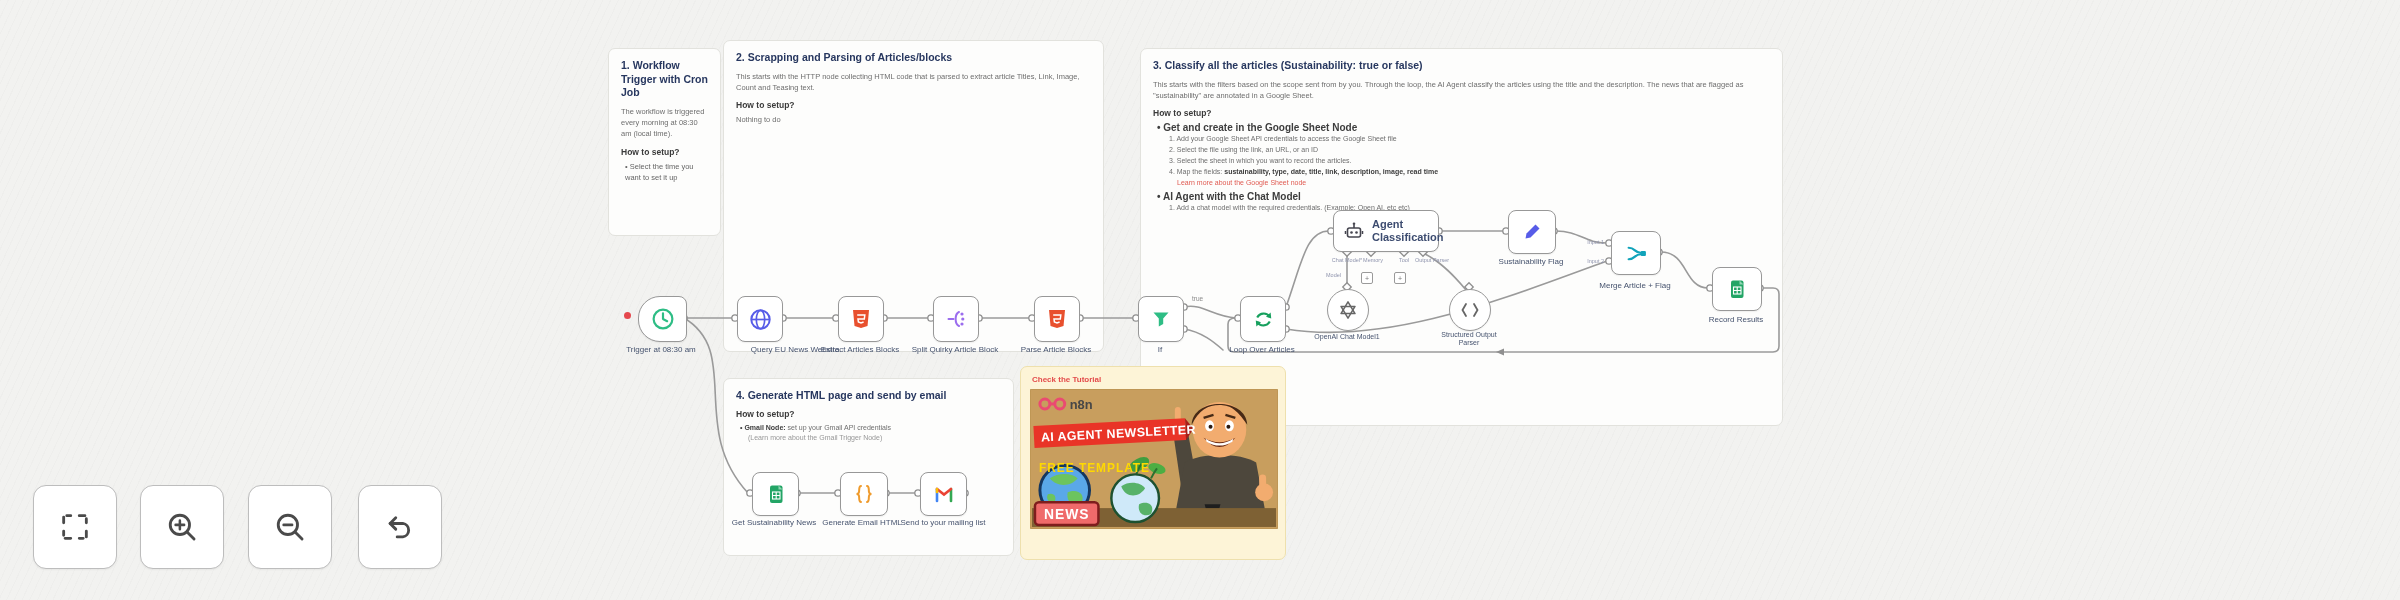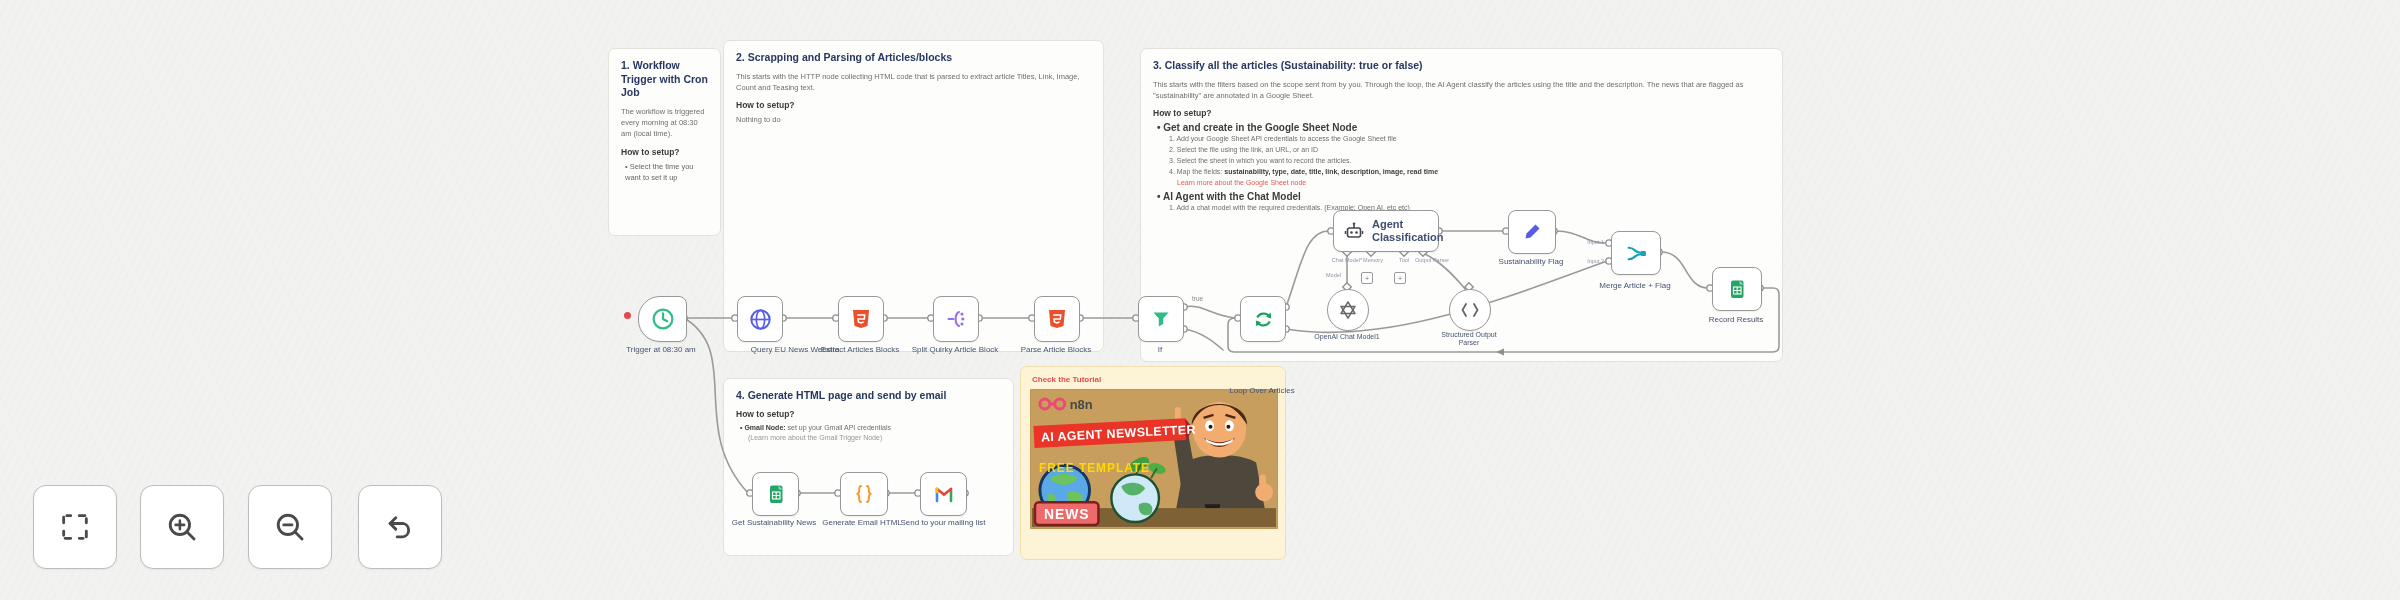--- a/index.html
+++ b/index.html
@@ -54,21 +54,21 @@
     <div class="bullet">•  Select the time you want to set it up</div>
   </div>
 
   <div class="sticky" style="left:723px;top:40px;width:381px;height:312px;">
     <div class="s-title">2. Scrapping and Parsing of Articles/blocks</div>
     <div class="s-body">This starts with the HTTP node collecting HTML code that is parsed to extract article Titles, Link, Image, Count and Teasing text.</div>
     <div class="setup">How to setup?</div>
     <div class="s-body">Nothing to do</div>
   </div>
 
-  <div class="sticky" style="left:1140px;top:48px;width:643px;height:314px;">
+  <div class="sticky" style="left:1140px;top:48px;width:643px;height:378px;">
     <div class="s-title">3. Classify all the articles (Sustainability: true or false)</div>
     <div class="s-body" style="width:600px">This starts with the filters based on the scope sent from by you. Through the loop, the AI Agent classify the articles using the title and the description. The news that are flagged as "sustainability" are annotated in a Google Sheet.</div>
     <div class="setup">How to setup?</div>
     <div class="bold-line">•  Get and create in the Google Sheet Node</div>
     <div class="step">1.  Add your Google Sheet API credentials to access the Google Sheet file</div>
     <div class="step">2.  Select the file using the link, an URL, or an ID</div>
     <div class="step">3.  Select the sheet in which you want to record the articles.</div>
     <div class="step"><span>4.  Map the fields: </span><b style="color:#3d3d3d">sustainability, type, date, title, link, description, image, read time</b></div>
     <div class="step red-link" style="margin-left:24px">Learn more about the Google Sheet node</div>
     <div class="bold-line">•  AI Agent with the Chat Model</div>
@@ -257,21 +257,21 @@
   <div class="wirelabel" style="left:1192px;top:295px;">true</div>
 
   <div class="node" style="left:1240px;top:296px;">
     <svg width="23" height="23" viewBox="0 0 22 22">
       <path d="M5 9 A7 7 0 0 1 17 8.4" stroke="#17a05e" stroke-width="2.1" fill="none"></path>
       <polygon points="17.8,4.2 18.4,10 13.4,8.4" fill="#17a05e"></polygon>
       <path d="M17 13 A7 7 0 0 1 5 13.6" stroke="#17a05e" stroke-width="2.1" fill="none"></path>
       <polygon points="4.2,17.8 3.6,12 8.6,13.6" fill="#17a05e"></polygon>
     </svg>
   </div>
-  <div class="nlabel" style="left:1262px;top:345px;margin-top:41px;">Loop Over Articles</div>
+  <div class="nlabel" style="left:1262px;top:345px;">Loop Over Articles</div>
 
   <div class="node wide" style="left:1333px;top:210px;">
     <svg width="22" height="22" viewBox="0 0 22 22">
       <rect x="4.5" y="8" width="13" height="9" rx="2" stroke="#45454f" stroke-width="1.6" fill="none"></rect>
       <path d="M11 8 V4.8" stroke="#45454f" stroke-width="1.6"></path>
       <circle cx="11" cy="3.8" r="1.3" fill="#45454f"></circle>
       <circle cx="8.5" cy="12.5" r="1.3" fill="#45454f"></circle>
       <circle cx="13.5" cy="12.5" r="1.3" fill="#45454f"></circle>
       <path d="M2.5 11 v3 M19.5 11 v3" stroke="#45454f" stroke-width="1.5"></path>
     </svg>

